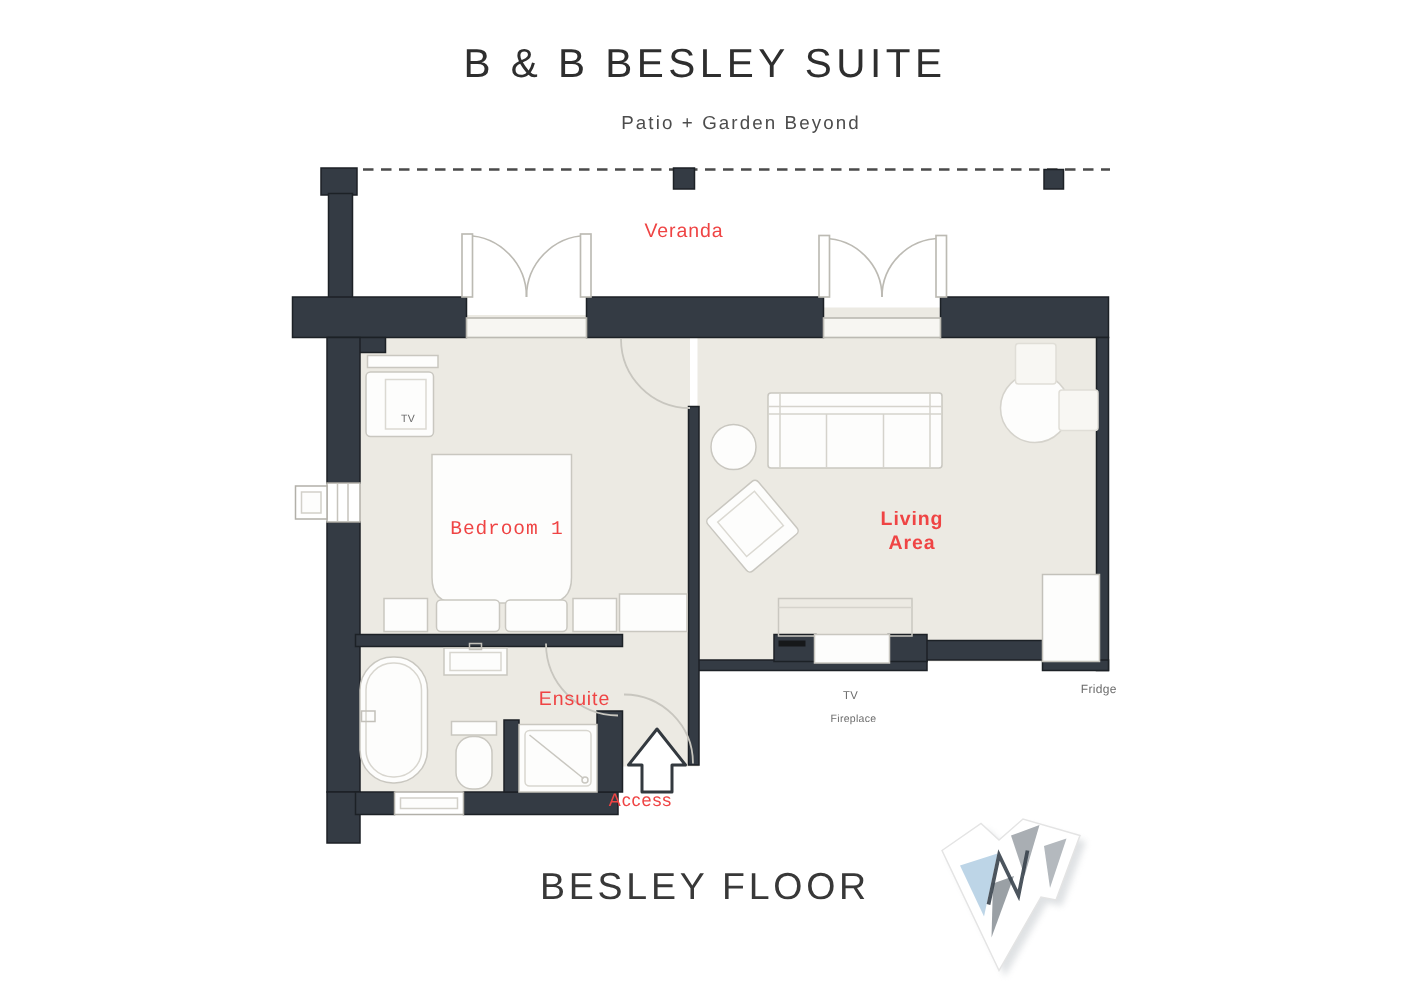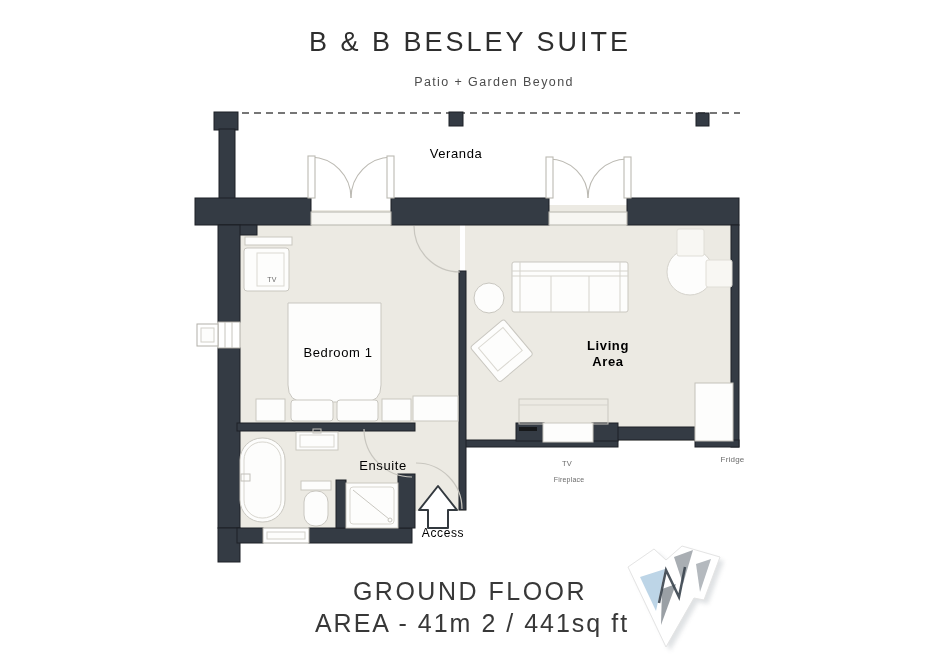--- a/index.html
+++ b/index.html
@@ -3,21 +3,21 @@
 <meta charset="utf-8">
 <style>
   html,body{margin:0;padding:0;background:#ffffff;}
   #page{position:relative;width:940px;height:665px;background:#ffffff;overflow:hidden;
         font-family:"Liberation Sans",sans-serif;}
   svg{position:absolute;left:0;top:0;}
   .lbl{position:absolute;transform:translateX(-50%);white-space:nowrap;color:#4a4a4a;
        font-family:"Liberation Sans",sans-serif;letter-spacing:.6px;}
   .title{top:27px;left:470px;font-size:27px;letter-spacing:3px;color:#2e2e2e;}
   .subtitle{top:75px;left:482px;font-size:12.5px;letter-spacing:1.4px;color:#4c4c4c;margin-left:12px;}
-  .room{font-size:13px;color:#000000;}
+  .room{font-size:13px;color:#ef4444;}
   .tiny{font-size:7.5px;color:#6b6b6b;letter-spacing:.2px;margin-top:48px;}
   .footer1{top:577px;left:470px;font-size:25px;letter-spacing:2.5px;color:#383838;}
   .footer2{top:609px;left:472px;font-size:25px;letter-spacing:2px;color:#383838;}
   .living-lbl{text-align:center;line-height:1.25;font-weight:bold;}
 </style>
 </head>
 <body>
 
 <div id="page">
 
@@ -142,27 +142,26 @@
     <polygon points="674,557 693,550 683,584" fill="#a9aeb3"></polygon>
     <polygon points="662,589 676,584 661,625" fill="#9aa0a5"></polygon>
     <polygon fill="#b4b9be" points="696,564 711,559 700,592"></polygon>
     <path d="M659,603 L666,570 L679,597 L685,567" fill="none" stroke="#39424d" stroke-width="2.5" opacity="0.9"></path>
   </g>
 </svg>
 
   <div class="lbl title">B &amp; B BESLEY SUITE</div>
   <div class="lbl subtitle">Patio + Garden Beyond</div>
   <div class="lbl room" style="top:146px;left:456px;">Veranda</div>
-  <div class="lbl room" style="top:345px;left:338px;">Bedroom 1</div>
+  <div class="lbl room" style="top:345px;left:338px;font-family:Liberation Mono, monospace;">Bedroom 1</div>
   <div class="lbl room living-lbl" style="top:338px;left:608px;">
     <div>Living</div>
     <div>Area</div>
   </div>
   <div class="lbl room" style="top:458px;left:344px;margin-left:39px;">Ensuite</div>
-  <div class="lbl room" style="top:526px;left:443px;font-size:12px;">Access</div>
+  <div class="lbl room" style="top:526px;left:427px;font-size:12px;">Access</div>
   <div class="lbl tiny" style="top:228px;left:272px;font-size:7px;">TV</div>
   <div class="lbl tiny" style="top:411px;left:567px;">TV</div>
   <div class="lbl tiny" style="top:428px;left:569px;font-size:7px;">Fireplace</div>
   <div class="lbl tiny" style="top:407px;left:714px;font-size:8px;padding-left:37px;">Fridge</div>
-  <div class="lbl footer1">GROUND FLOOR</div>
-  <div class="lbl footer2">AREA - 41m 2 / 441sq ft</div>
+  <div class="lbl footer1">BESLEY FLOOR</div>
 
 </div>
 
 </body></html>

